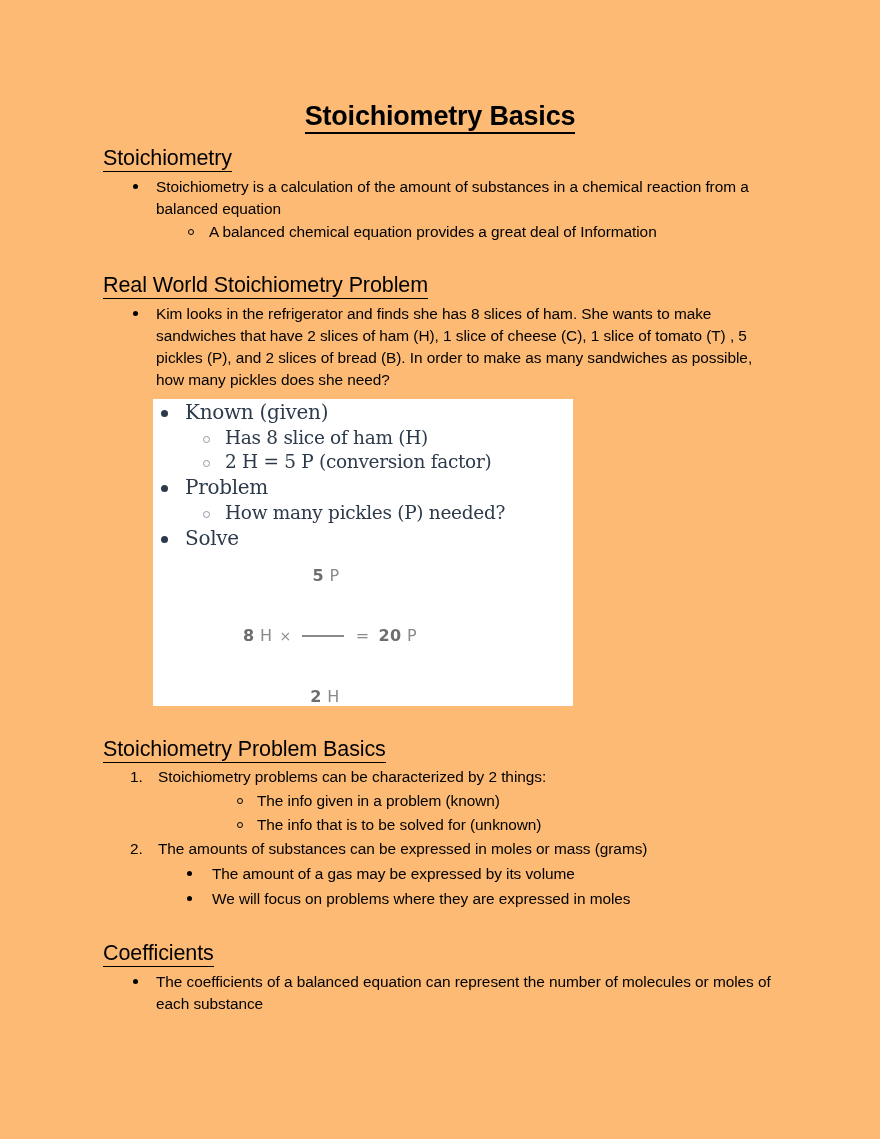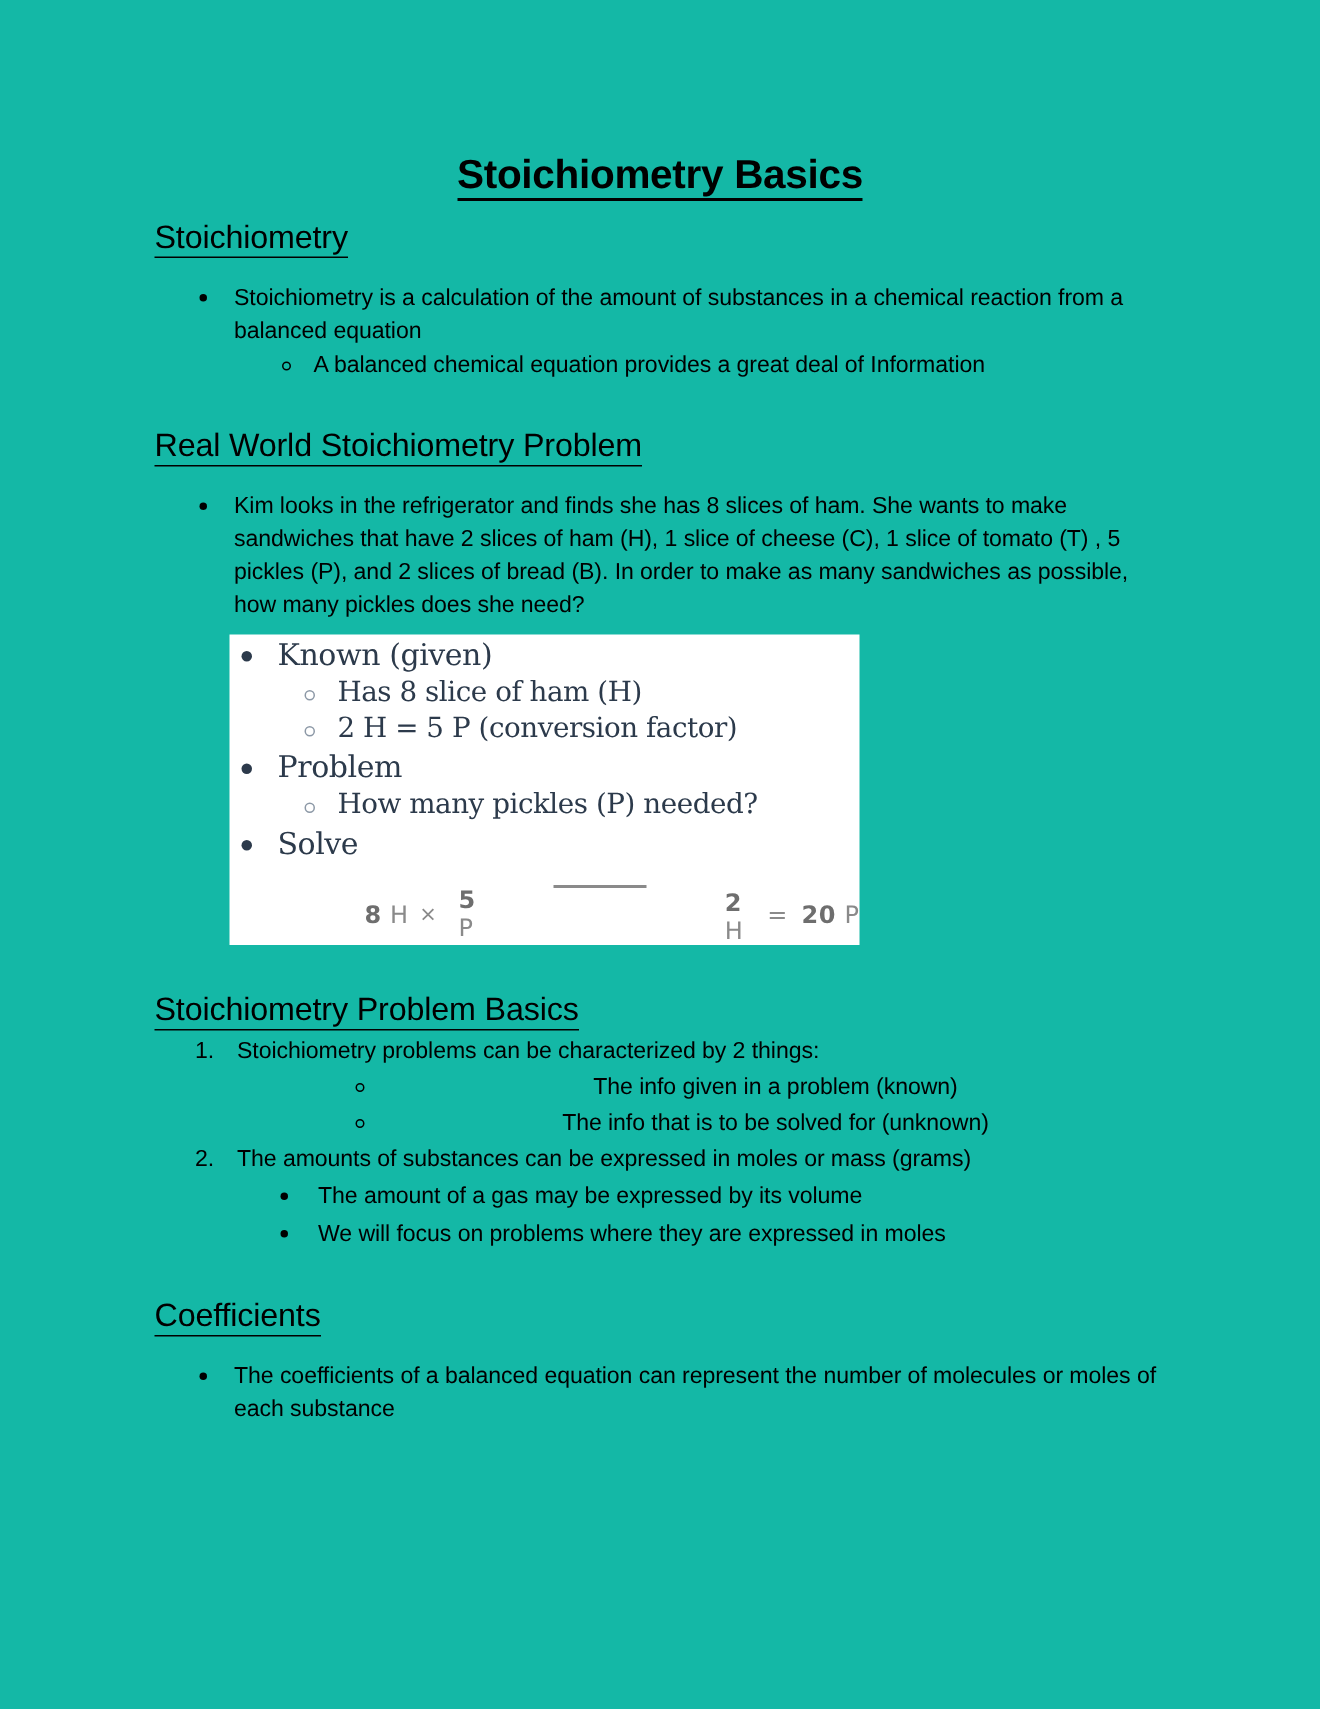--- a/index.html
+++ b/index.html
@@ -11,21 +11,21 @@
   body {
     font-family: "Liberation Sans", sans-serif;
     color: #000000;
     -webkit-font-smoothing: antialiased;
   }
   .page {
     position: relative;
     width: 880px;
     height: 1139px;
     margin: 0 auto;
-    background: #14b8a6;
+    background: #fdba74;
     overflow: hidden;
   }
   .content {
     position: absolute;
     left: 103px;
     top: 100px;
     width: 674px;
   }
 
   
@@ -69,21 +69,21 @@
   }
   .marker {
     position: absolute;
     top: 0;
     display: inline-block;
     text-align: left;
   }
   .row-text { display: block; }
 
   
-  .lvl1 { padding-left: 53px; margin-top: 16px; }
+  .lvl1 { padding-left: 53px; margin-top: 4px; }
   .lvl1 > .marker { left: 30px; }
   .bullet-filled::before {
     content: "";
     position: absolute;
     left: 0;
     top: 8px;
     width: 5px;
     height: 5px;
     border-radius: 50%;
     background: #000;
@@ -100,21 +100,21 @@
     height: 4px;
     border-radius: 50%;
     border: 1px solid #000;
     background: transparent;
   }
 
   
   .num { padding-left: 55px; margin-top: 3px; }
   .num > .marker { left: 27px; font-size: 15.4px; }
   
-  .lvl3 { padding-left: 154px; margin-top: 2px; text-align: center; }
+  .lvl3 { padding-left: 154px; margin-top: 2px; }
   .lvl3 > .marker { left: 134px; }
   
   .lvl2b { padding-left: 109px; margin-top: 3px; }
   .lvl2b > .marker { left: 84px; }
 
   
   .slide-image {
     position: relative;
     margin: 8px 0 0 0;
     padding: 0;
@@ -165,22 +165,22 @@
     font-family: "DejaVu Sans", "Liberation Sans", sans-serif;
     color: #8a8a8a;
     font-size: 16px;
     letter-spacing: 0.4px;
   }
   .eq-term { white-space: pre; }
   .eq-num-strong { color: #6e6e6e; font-weight: bold; }
   .eq-times { margin: 0 7px; font-size: 14px; }
   .eq-frac {
     display: inline-flex;
-    flex-direction: row;
-    align-items: flex-start;
+    flex-direction: column;
+    align-items: flex-end;
     margin: 0 3px;
     gap: 48px;
   }
   .eq-frac .eq-top { padding: 0 4px 2px 4px; }
   .eq-frac .eq-bar {
     width: 100%;
     min-width: 42px;
     height: 2px;
     background: #8a8a8a;
   }

